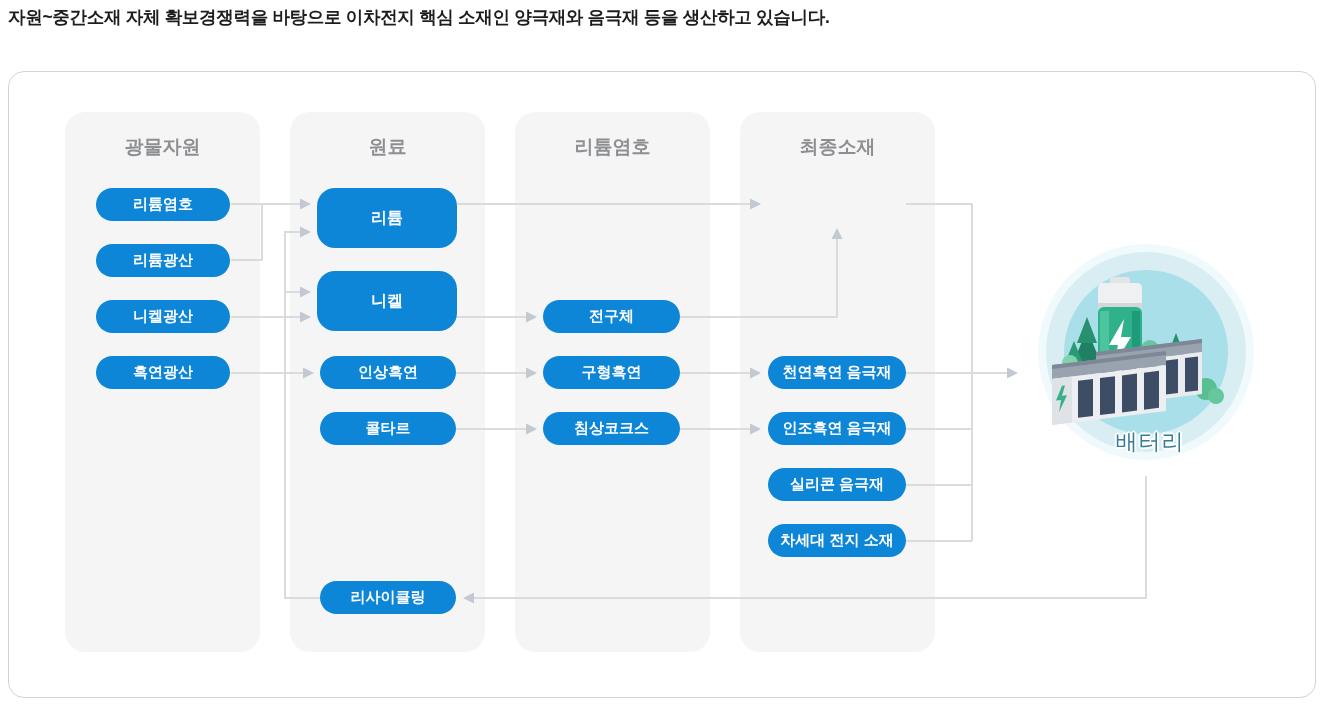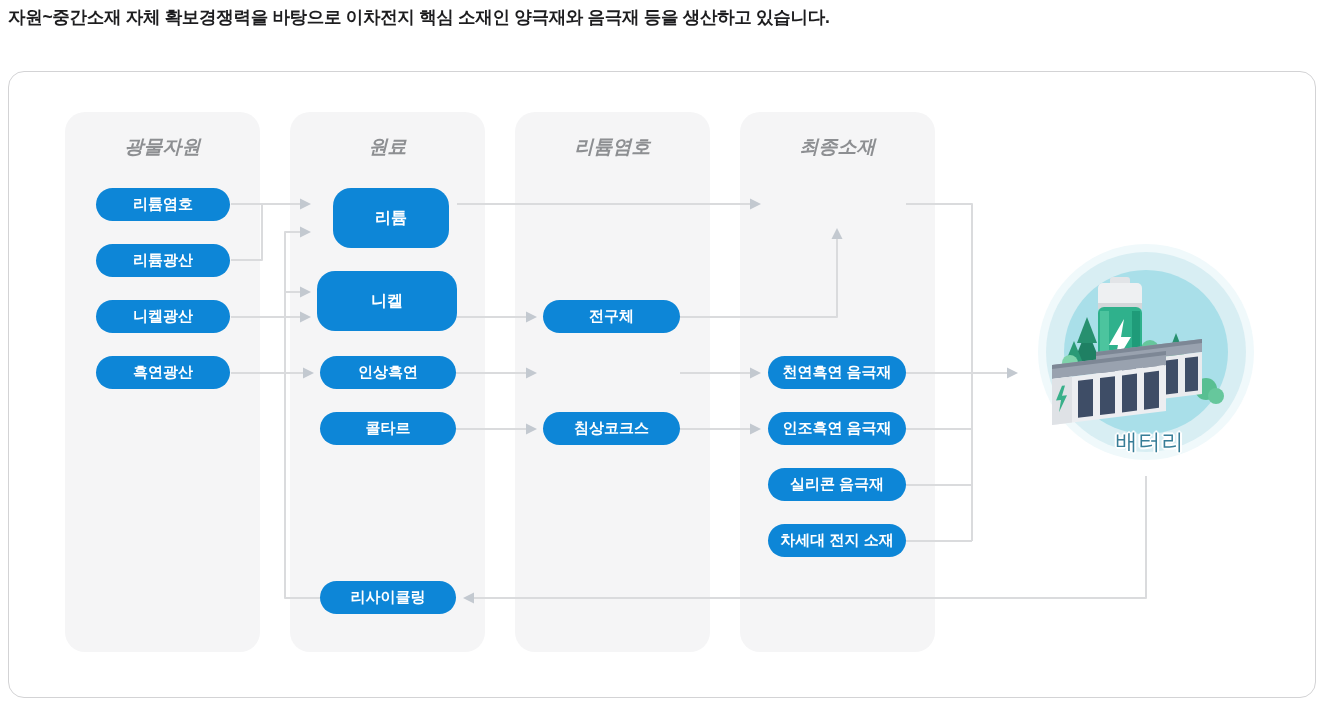--- a/index.html
+++ b/index.html
@@ -6,21 +6,21 @@
   body{width:1323px;height:711px;position:relative;overflow:hidden;
        font-family:"Liberation Sans","DejaVu Sans",sans-serif;}
   .stage{position:absolute;inset:0;}
   .intro{position:absolute;left:8px;top:5px;width:1100px;
          font-size:17.5px;font-weight:700;color:#1d1d1f;letter-spacing:-0.3px;}
   .panel{position:absolute;left:8px;top:71px;width:1306px;height:625px;
          background:#ffffff;border:1px solid #d3d3d5;border-radius:16px;}
   .col{position:absolute;top:112px;width:195px;height:540px;
        background:#f5f5f6;border-radius:20px;}
   .col-h{position:absolute;top:134px;width:195px;text-align:center;
-         font-size:19px;font-weight:700;color:#8d8f92;font-style:italic;}
+         font-size:19px;font-weight:700;color:#8d8f92;}
   .wires{position:absolute;left:0;top:0;width:1323px;height:711px;pointer-events:none;}
   .pill{position:absolute;height:33px;background:#0d86d7;border-radius:17px;
         color:#ffffff;font-size:15px;font-weight:700;
         display:flex;align-items:center;justify-content:center;white-space:nowrap;}
   .pill.lg{height:60px;border-radius:18px;font-size:16px;}
   .battery-wrap{position:absolute;left:1030px;top:237px;width:232px;height:230px;}
   .battery-label{position:absolute;left:1080px;top:427px;width:140px;text-align:center;
         font-size:22px;font-weight:400;color:#377d97;letter-spacing:1px;
         text-shadow:-2px 0 #fff,2px 0 #fff,0 -2px #fff,0 2px #fff,
                     -1px -1px #fff,1px -1px #fff,-1px 1px #fff,1px 1px #fff;}
@@ -83,27 +83,28 @@
       <polygon points="837,228 831.5,239 842.5,239"></polygon>
       <polygon points="463,598 474,592.5 474,603.5"></polygon>
     </g>
   </svg>
 
   <div class="pill" style="left:96px;top:188px;width:134px;">리튬염호</div>
   <div class="pill" style="left:96px;top:244px;width:134px;">리튬광산</div>
   <div class="pill" style="left:96px;top:300px;width:134px;">니켈광산</div>
   <div class="pill" style="left:96px;top:356px;width:134px;">흑연광산</div>
 
-  <div class="pill lg" style="left:317px;top:188px;width:116px;margin-left:16px;">리튬</div>
+  <div class="pill lg" style="left:317px;top:188px;width:140px;">리튬</div>
   <div class="pill lg" style="left:317px;top:271px;width:140px;">니켈</div>
   <div class="pill" style="left:320px;top:356px;width:136px;text-align:center;">인상흑연</div>
   <div class="pill" style="left:320px;top:412px;width:136px;">콜타르</div>
   <div class="pill" style="left:320px;top:581px;width:136px;">리사이클링</div>
 
   <div class="pill" style="left:543px;top:300px;width:137px;">전구체</div>
+  <div class="pill" style="left:543px;top:356px;width:137px;">구형흑연</div>
   <div class="pill" style="left:543px;top:412px;width:137px;">침상코크스</div>
 
   <div class="pill" style="left:768px;top:356px;width:138px;">천연흑연 음극재</div>
   <div class="pill" style="left:768px;top:412px;width:138px;text-align:center;">인조흑연 음극재</div>
   <div class="pill" style="left:768px;top:468px;width:138px;">실리콘 음극재</div>
   <div class="pill" style="left:768px;top:524px;width:138px;">차세대 전지 소재</div>
 
   <div class="battery-wrap">
     <svg viewBox="0 0 232 230" width="232" height="230">
       <circle cx="116" cy="115" r="108" fill="#f0f9fb"></circle>

